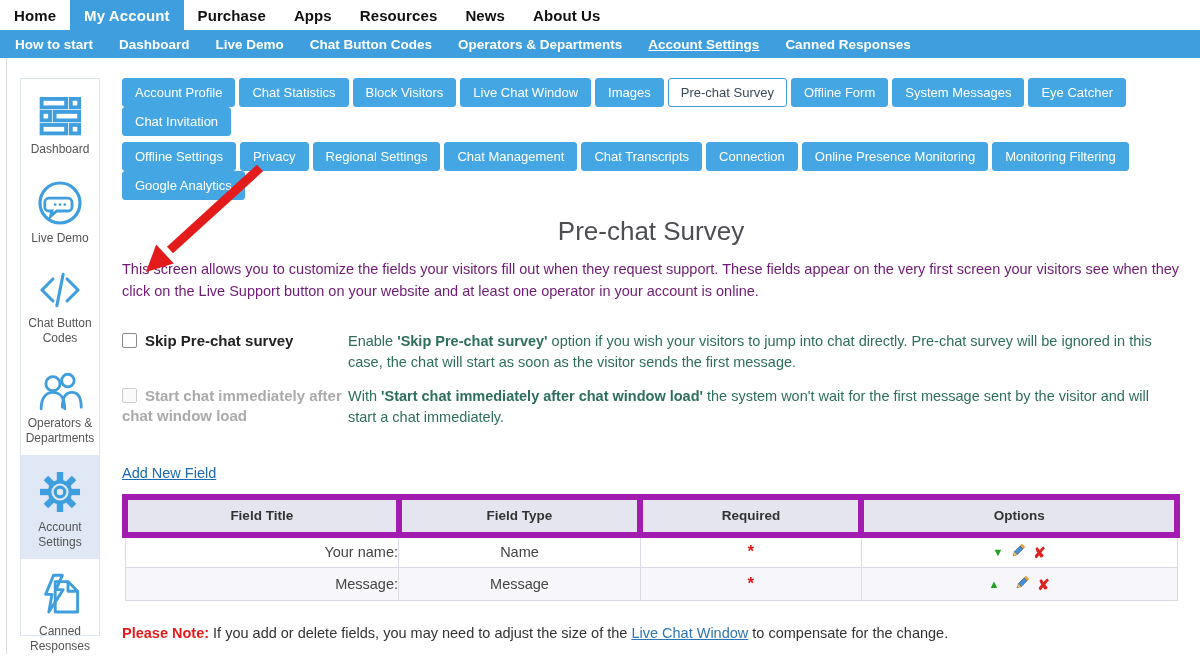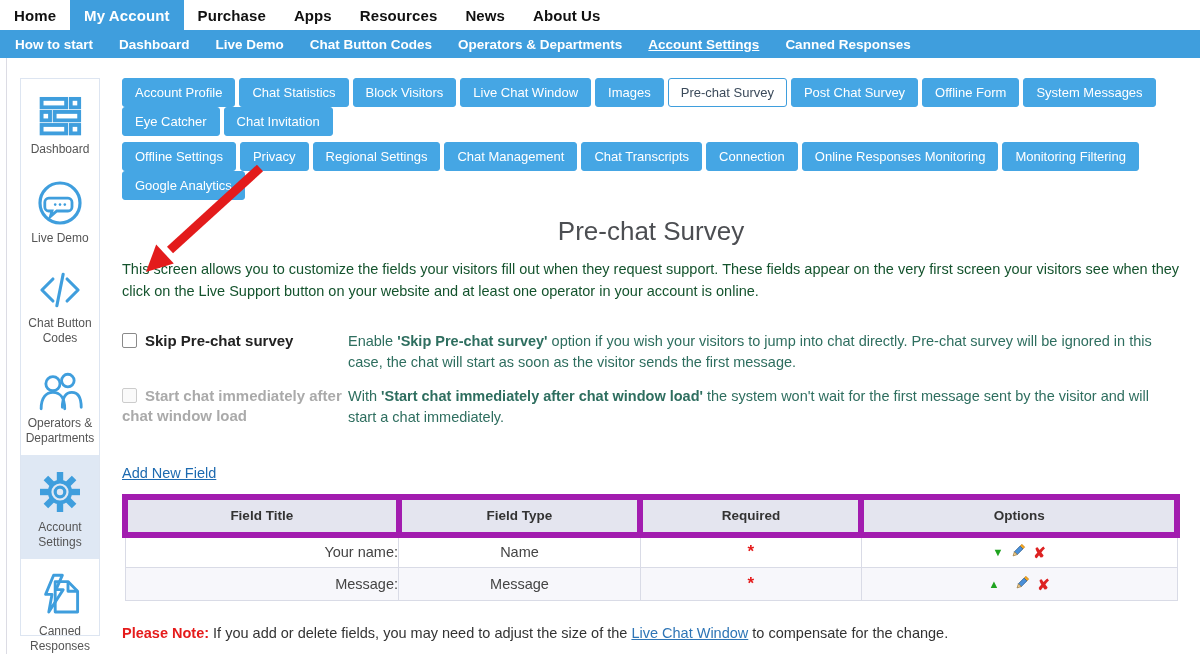--- a/index.html
+++ b/index.html
@@ -35,21 +35,21 @@
   .main { flex:1; padding:20px 20px 0 22px; }
 
   .tabrow { display:flex; flex-wrap:wrap; }
   .tabrow.r1 { margin-bottom:6px; }
   .tab { background:#45a6e4; color:#fff; font-size:13px; padding:6px 12px; margin-right:4px;
          border-radius:3px; border:1px solid #45a6e4; text-decoration:none; white-space:nowrap; cursor:pointer; }
   .tab.active { background:#fff; color:#3b4a5a; border-color:#3f9edd; }
 
   h1.page-title { text-align:center; font-size:26px; font-weight:normal; color:#4c4e52; margin:16px 0 12px; }
 
-  .intro { font-size:14.5px; color:#14532d; line-height:1.5; }
+  .intro { font-size:14.5px; color:#701a75; line-height:1.5; }
 
   .opts { margin-top:28px; }
   .opt-row { display:grid; grid-template-columns:226px 1fr; column-gap:0; margin-bottom:13px; align-items:start; }
   .opt-left { display:block; font-size:15px; font-weight:bold; color:#222; line-height:1.35; }
   .cb { display:inline-block; width:15px; height:15px; border:1px solid #8a8a8a; background:#fff;
         vertical-align:-2px; margin-right:8px; border-radius:2px; }
   .opt-row.disabled .opt-left { color:#aaa; }
   .opt-row.disabled .cb { border-color:#ccc; background:#fafafa; }
   .opt-desc { font-size:14.5px; color:#2e6e5f; line-height:1.45; }
   .opt-desc b { font-weight:bold; }
@@ -189,34 +189,33 @@
 
     <div class="main">
 
       <div class="tabrow r1">
         <a class="tab">Account Profile</a>
         <a class="tab">Chat Statistics</a>
         <a class="tab">Block Visitors</a>
         <a class="tab">Live Chat Window</a>
         <a class="tab">Images</a>
         <a class="tab active">Pre-chat Survey</a>
-        <a class="tab">Post Chat Survey</a>
         <a class="tab">Offline Form</a>
         <a class="tab">System Messages</a>
         <a class="tab">Eye Catcher</a>
         <a class="tab">Chat Invitation</a>
       </div>
       <div class="tabrow">
         <a class="tab">Offline Settings</a>
         <a class="tab">Privacy</a>
         <a class="tab">Regional Settings</a>
         <a class="tab">Chat Management</a>
         <a class="tab">Chat Transcripts</a>
         <a class="tab">Connection</a>
-        <a class="tab">Online Responses Monitoring</a>
+        <a class="tab">Online Presence Monitoring</a>
         <a class="tab">Monitoring Filtering</a>
         <a class="tab">Google Analytics</a>
       </div>
 
       <h1 class="page-title">Pre-chat Survey</h1>
 
       <p class="intro">This screen allows you to customize the fields your visitors fill out when they request support. These fields appear on the very first screen your visitors see when they click on the Live Support button on your website and at least one operator in your account is online.</p>
 
       <div class="opts">
         <div class="opt-row">

